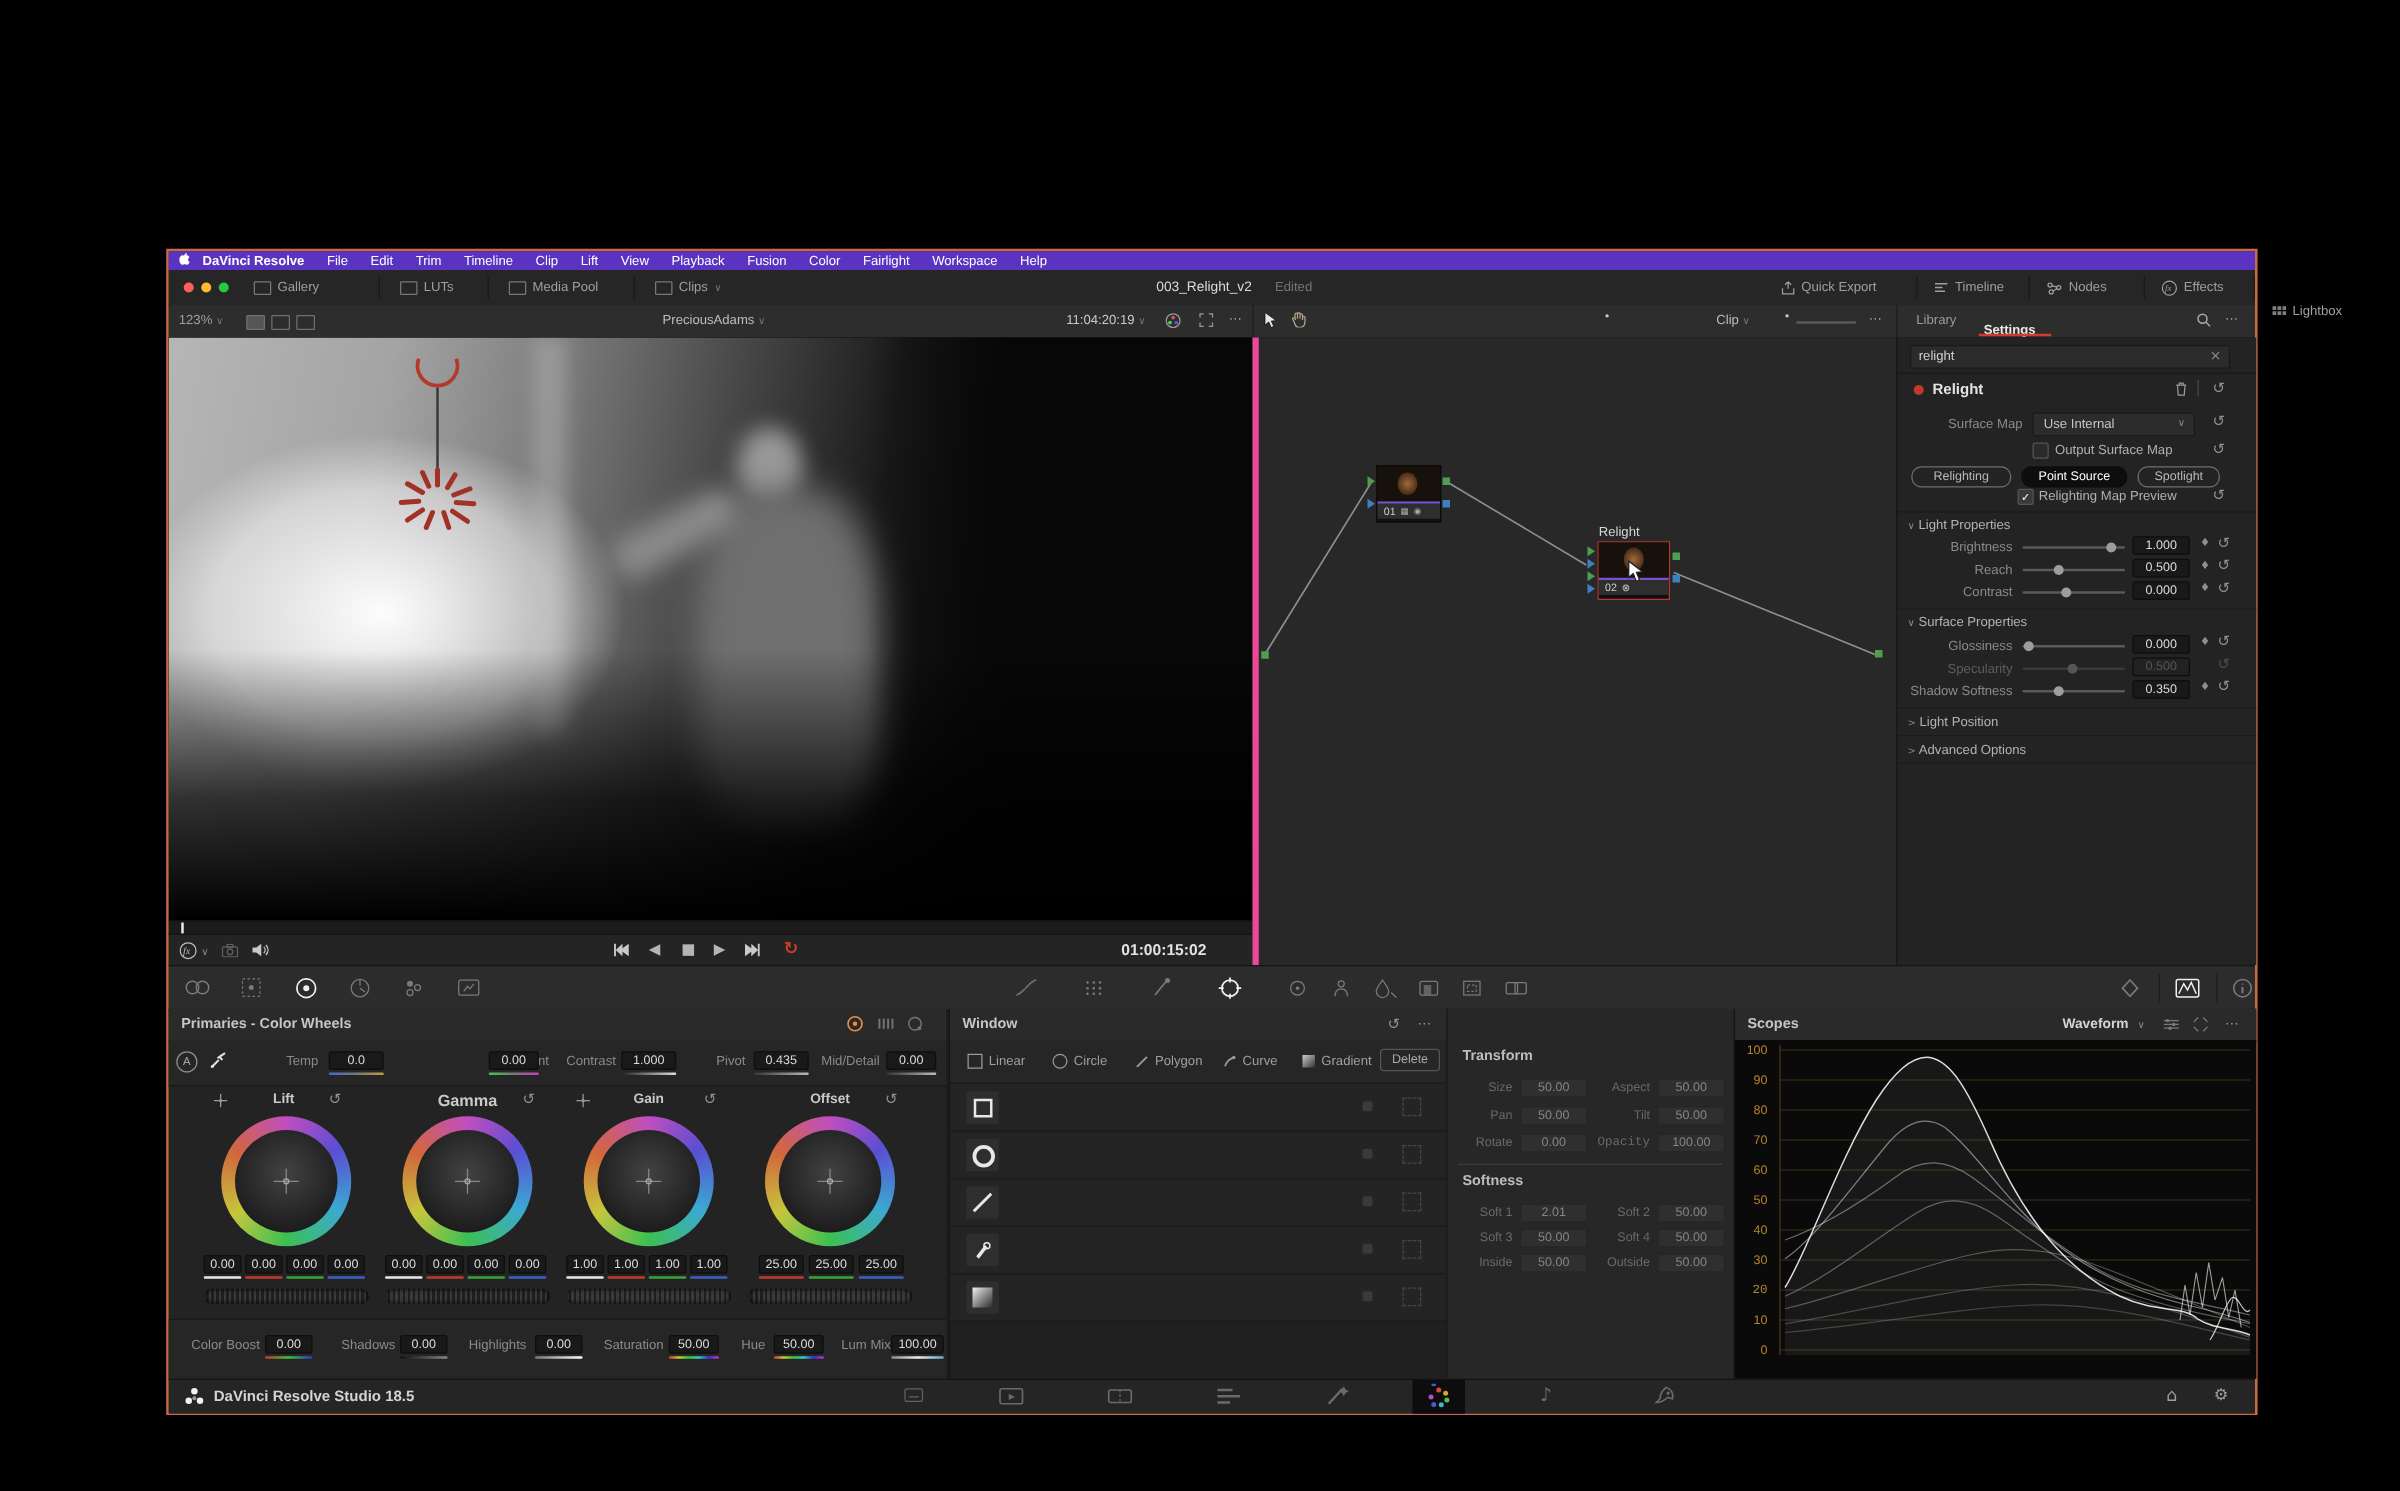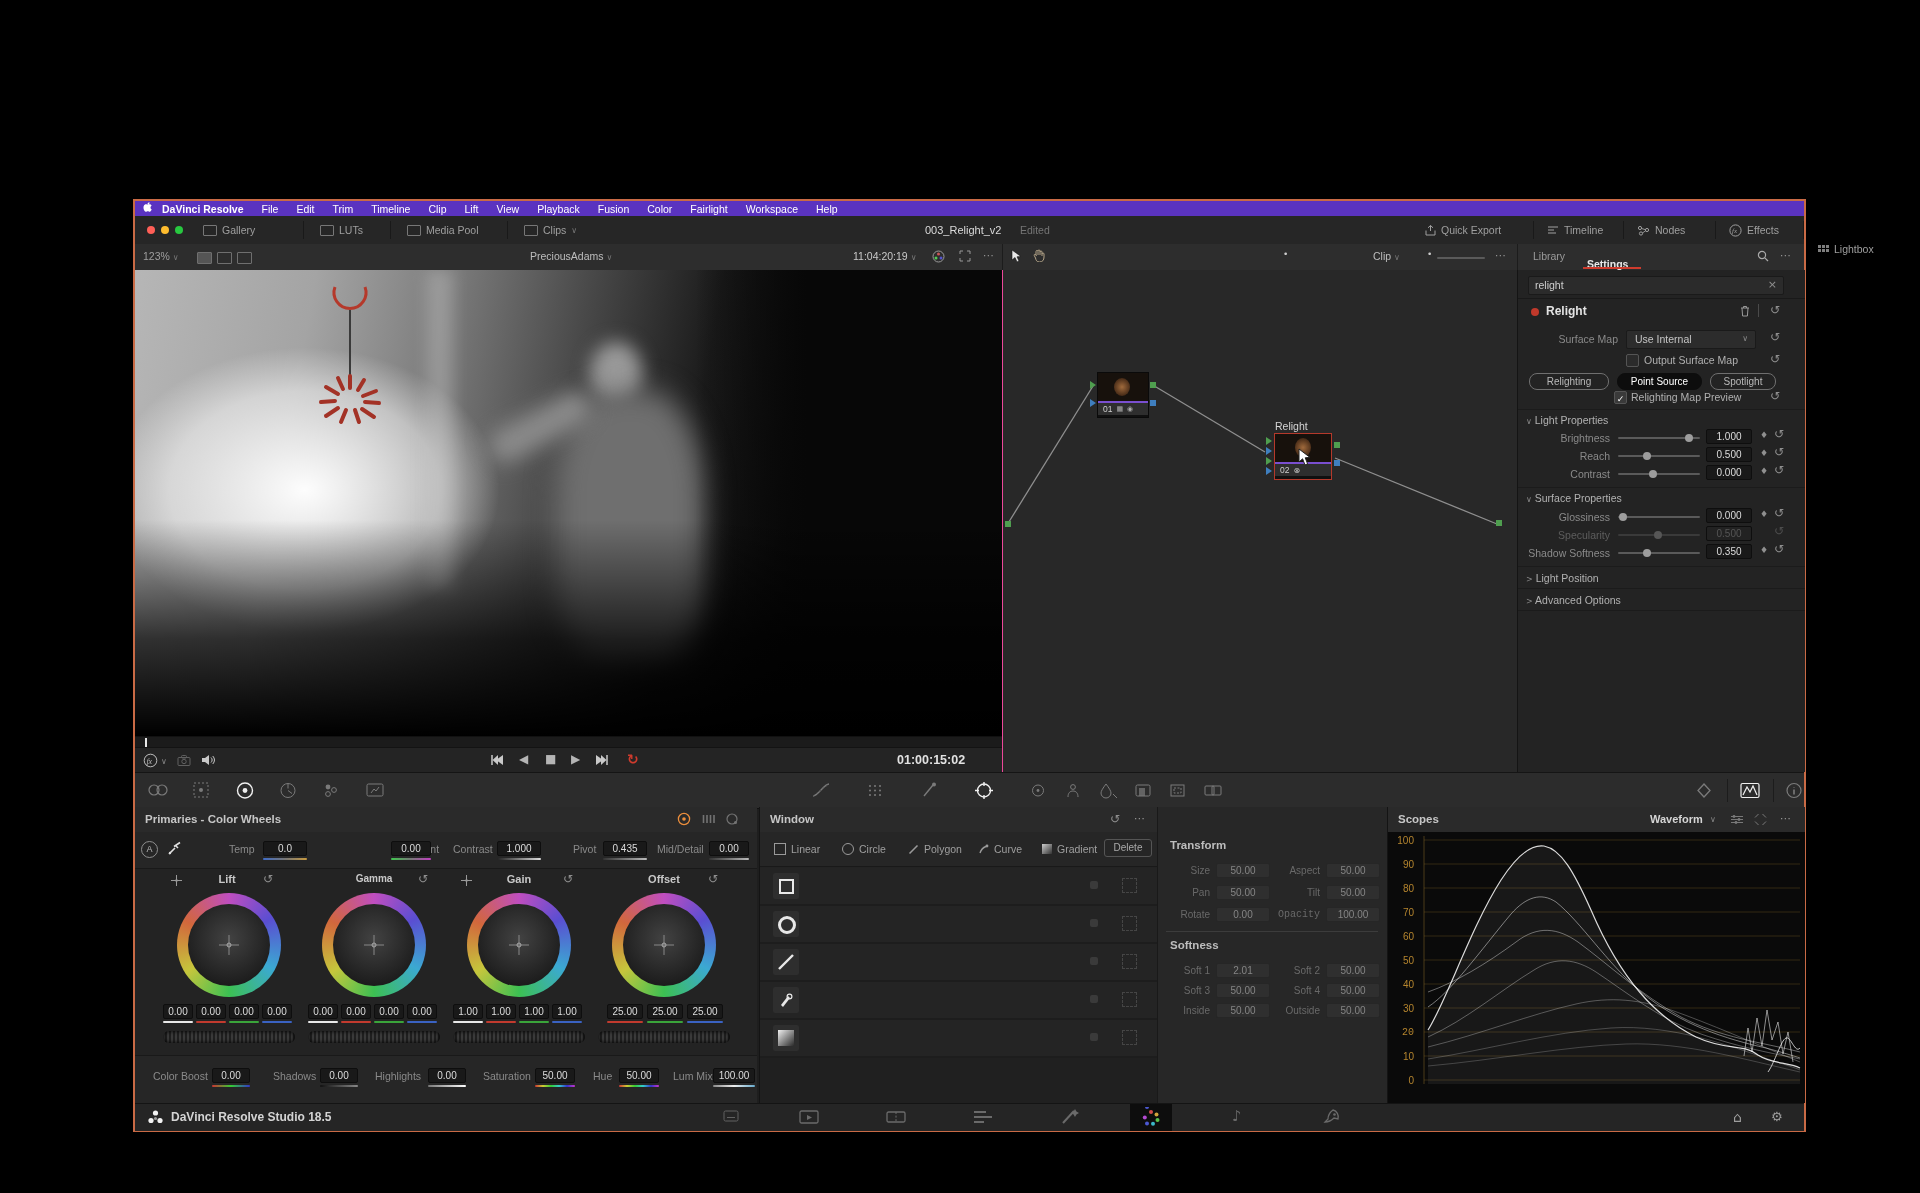--- a/index.html
+++ b/index.html
@@ -17,21 +17,21 @@
   .tl{width:8px;height:8px;border-radius:50%;display:inline-block;}
   .tbbtn{display:flex;align-items:center;gap:5px;color:#9f9f9f;font-size:10.5px;height:28px;}
   .sep{width:1px;background:#191919;height:18px;top:5px;}
   .mini-ic{width:12px;height:9px;border:1px solid #777;border-radius:1px;display:inline-block;}
   
   .toolbar{left:0;top:43px;width:100%;height:26px;background:#2d2d2d;border-bottom:1px solid #161616;color:#9f9f9f;font-size:10.5px;}
   .vline{width:1px;height:26px;background:#1c1c1c;top:0;}
   .layic{width:13px;height:10px;border:1px solid #6f6f6f;border-radius:1px;top:8px;}
   
   .viewerimg{left:0;top:69px;width:867px;height:466px;background:#0c0c0c;overflow:hidden;}
-  .nodecanvas{left:867px;top:69px;width:515px;height:502px;background:#282828;border-left:1px solid #ec4899;}
+  .nodecanvas{left:867px;top:69px;width:515px;height:502px;background:#282828;border-left:5px solid #ec4899;}
   .settings{left:1382px;top:69px;width:287px;height:502px;background:#232323;border-left:1px solid #141414;font-size:10.5px;}
   .scrub{left:0;top:535px;width:867px;height:11px;background:#1b1b1b;border-top:1px solid #111;}
   .transport{left:0;top:546px;width:867px;height:25px;background:#242424;border-top:1px solid #131313;}
   .tbtn{color:#b5b5b5;font-size:12px;top:4px;}
   
   .toolrow{left:0;top:571px;width:100%;height:35px;background:#2c2c2c;border-top:1px solid #151515;border-bottom:1px solid #111;}
   .ticon{top:8px;width:26px;height:19px;opacity:.55;}
   .ticon.sel{opacity:1;}
   
   .phead{left:0;top:0;width:100%;height:25px;background:#2a2a2a;border-bottom:1px solid #191919;}
@@ -612,21 +612,21 @@
             <span class="vbox" style="display:block;width:28px;">0.00</span>
             <span class="ub" style="display:block;background:#3aa43a;"></span>
           </span>
         <span>
             <span class="vbox" style="display:block;width:28px;">0.00</span>
             <span class="ub" style="display:block;background:#3a62c2;"></span>
           </span>
       </div>
       <div class="abs master" style="left:28px;top:224px;width:132px;"></div>
 
-      <span class="abs" style="left:187px;top:66px;width:104px;text-align:center;font-weight:bold;color:#c9c9c9;font-size:10px;">Gamma</span>
+      <span class="abs" style="left:187px;top:66px;width:104px;text-align:center;font-weight:bold;color:#c9c9c9;font-size:13px;">Gamma</span>
       <span class="abs glyph rst" style="left:283px;top:66px;">↺</span>
       <div class="abs wheelring" style="left:187px;top:86px;width:104px;height:104px;">
           <div class="wheelin">
             <svg width="82" height="82" viewBox="0 0 82 82" style="position:absolute;left:0;top:0;">
               <path d="M41 31v20M31 41h20" stroke="#888" stroke-width="1"></path>
               <circle cx="41" cy="41" r="2" fill="none" stroke="#aaa"></circle>
             </svg>
           </div>
         </div>
       <div class="abs" style="left:173px;top:197px;display:flex;gap:3px;">

